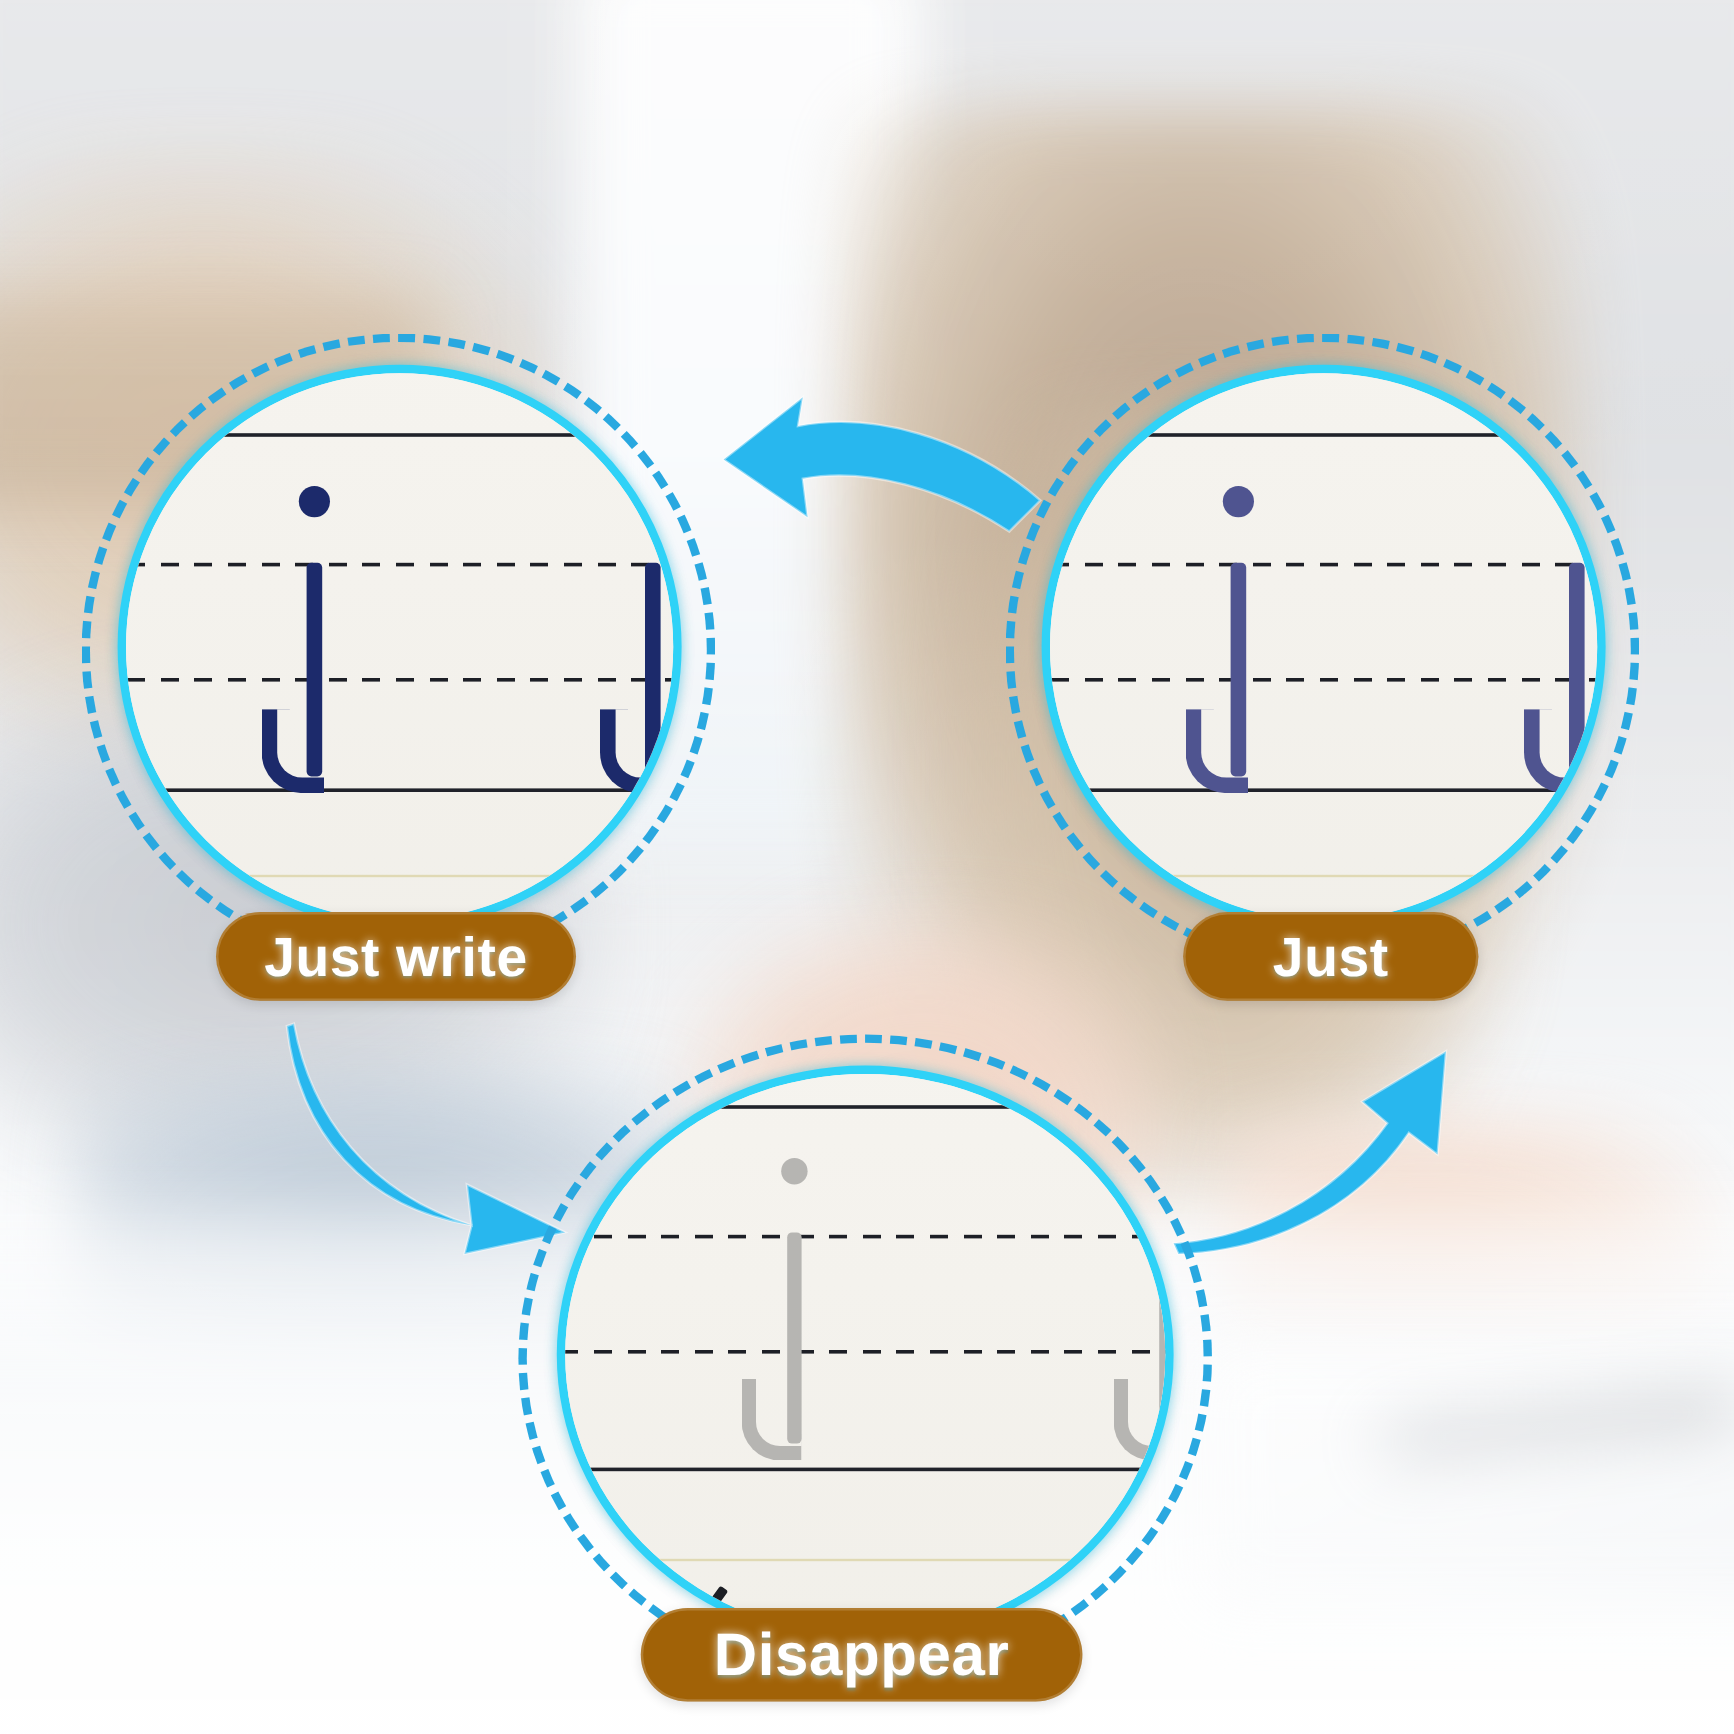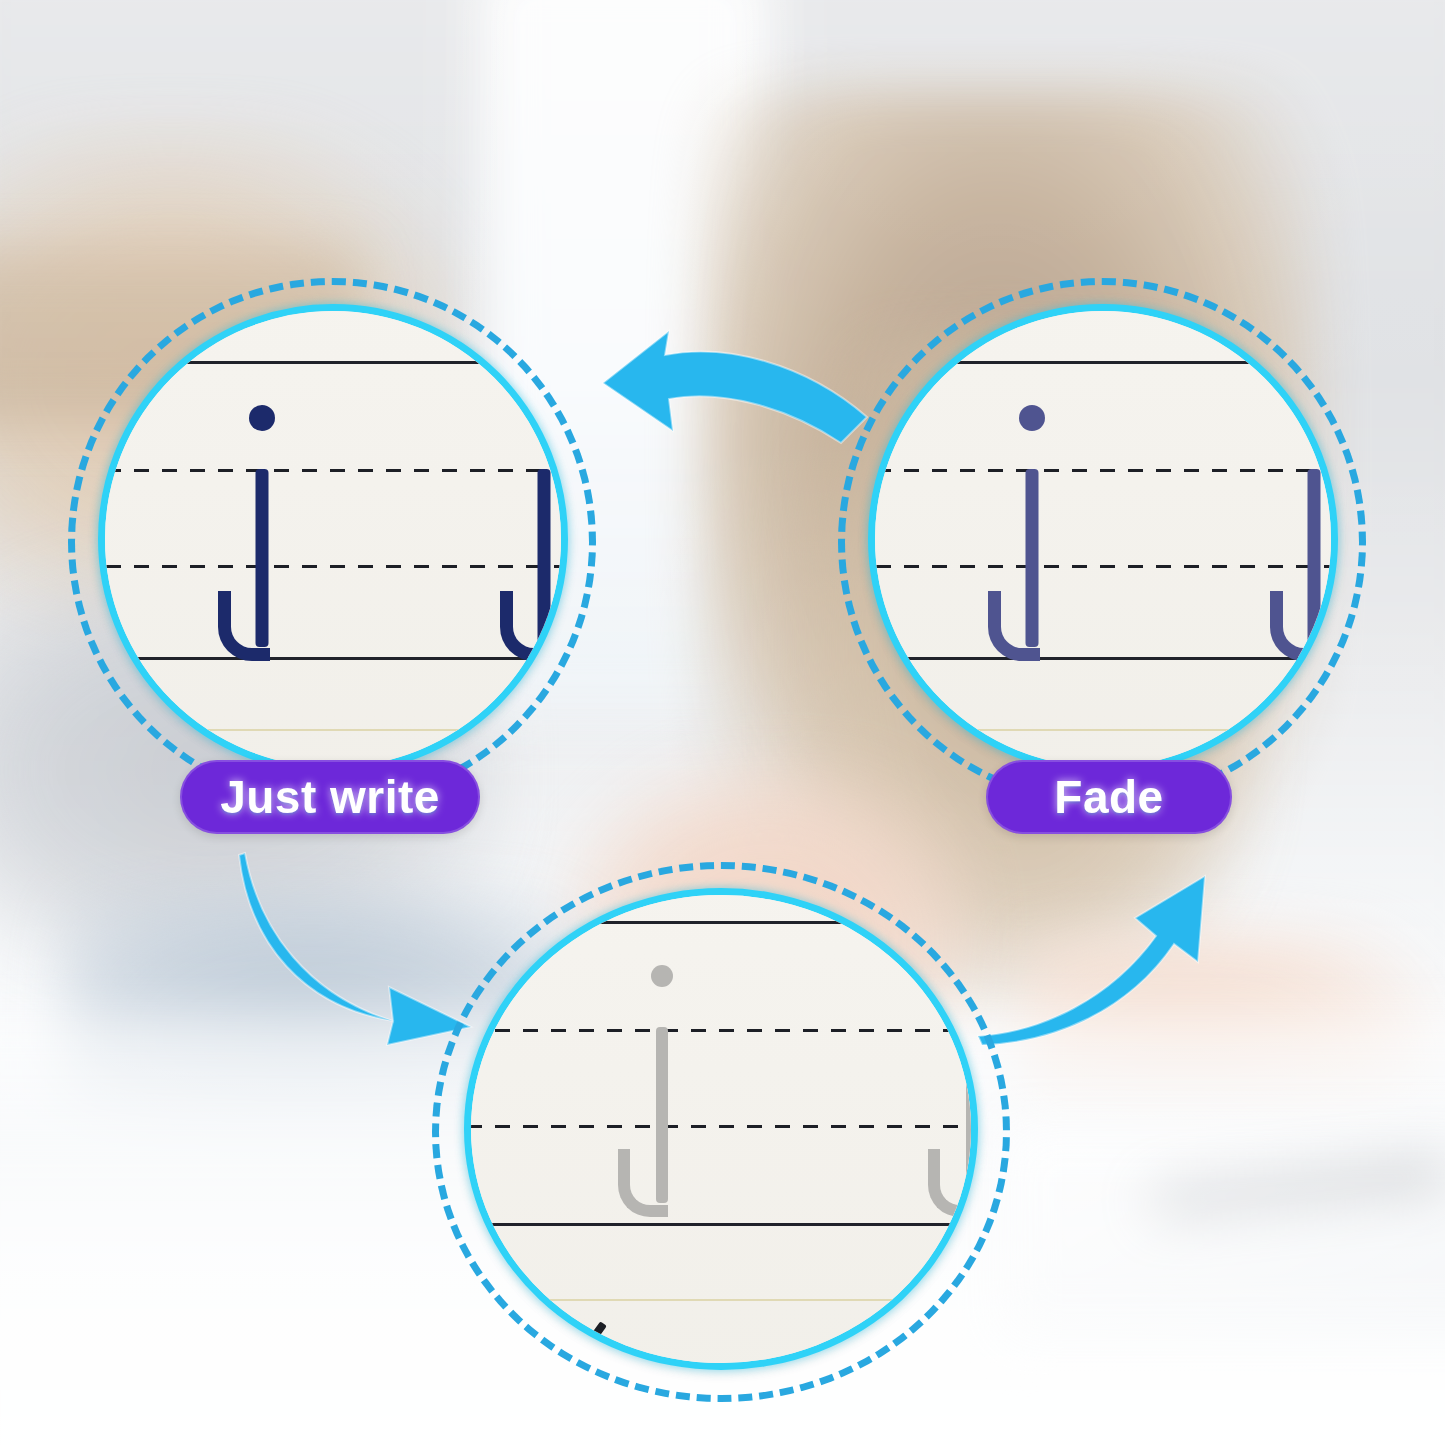--- a/index.html
+++ b/index.html
@@ -140,21 +140,21 @@
   .jchar .hook{position:absolute;box-sizing:border-box;border-style:solid;border-top:none;border-right:none;}
 
   
   .strokes{position:absolute;}
   .stroke-bar{position:absolute;background:#1c1e24;border-radius:2px;}
   .stroke-num{position:absolute;font-size:17px;color:#1c1e24;font-family:"Liberation Serif",serif;}
 
   
   .pill{
     position:absolute;
-    background:#6d28d9;
+    background:#a16207;
     border-radius:48px;
     display:flex;align-items:center;justify-content:center;
     color:#ffffff;
     font-weight:700;
     letter-spacing:.5px;
     box-shadow:0 3px 10px rgba(0,0,0,.12), 0 0 0 2px rgba(255,255,255,.18) inset;
     text-shadow:0 0 8px rgba(255,255,255,.75), 0 2px 2px rgba(0,130,170,.30);
     white-space:nowrap;
   }
 
@@ -256,21 +256,21 @@
         </div>
 
         <div class="strokes" style="left:92px;top:498px;width:260px;height:70px;">
           <span class="stroke-num" style="left:0px;top:-2px;">1</span>
           <i class="stroke-bar" style="left:14px;top:14px;width:7px;height:46px;"></i>
           <i class="stroke-bar" style="left:62px;top:4px;width:7px;height:66px;transform:rotate(36deg);"></i>
 
         </div>
       </div>
     </div>
-    <div class="pill" style="left:148px;top:482px;width:246px;height:74px;font-size:46px;">Fade</div>
+    <div class="pill" style="left:148px;top:482px;width:246px;height:74px;font-size:46px;">Just</div>
   </div>
 
   <div class="callout" style="left:432px;top:862px;width:578px;height:540px;">
     <div class="dash-ring"></div>
     <div class="disc" style="left:32px;top:26px;width:514px;height:482px;">
       <div class="sheet">
 
         <div class="rule solid" style="top:92px;"></div>
         <div class="rule dashed" style="top:200px;"></div>
         <div class="rule dashed" style="top:296px;"></div>
@@ -292,15 +292,16 @@
 
         <div class="strokes" style="left:102px;top:486px;width:280px;height:70px;">
           <span class="stroke-num" style="left:0px;top:-4px;">1</span>
           <i class="stroke-bar" style="left:14px;top:12px;width:8px;height:50px;"></i>
           <i class="stroke-bar" style="left:66px;top:2px;width:8px;height:70px;transform:rotate(36deg);"></i>
           <span class="stroke-num" style="left:100px;top:36px;">2</span>
           <span class="stroke-num" style="left:192px;top:44px;">1</span>
         </div>
       </div>
     </div>
+    <div class="pill" style="left:102px;top:478px;width:368px;height:78px;font-size:50px;">Disappear</div>
   </div>
 
 </div>
 
 </body></html>

